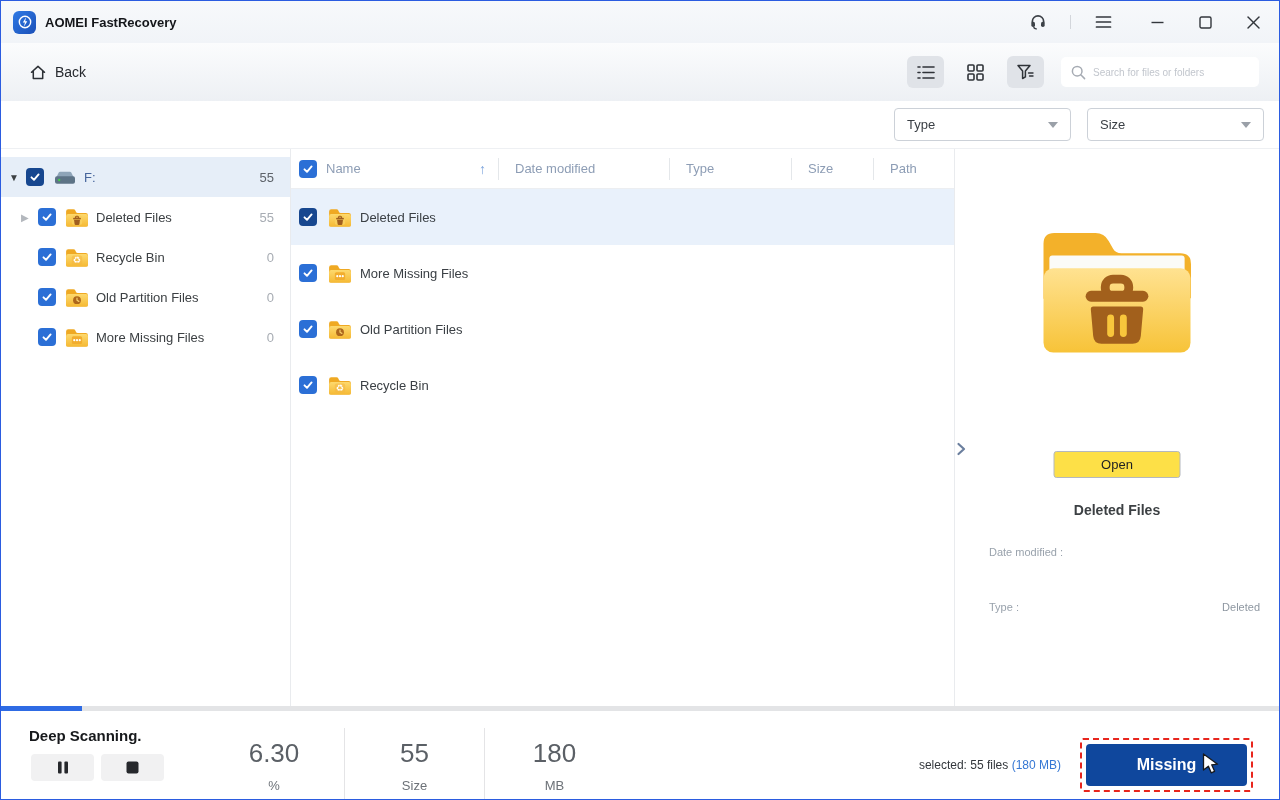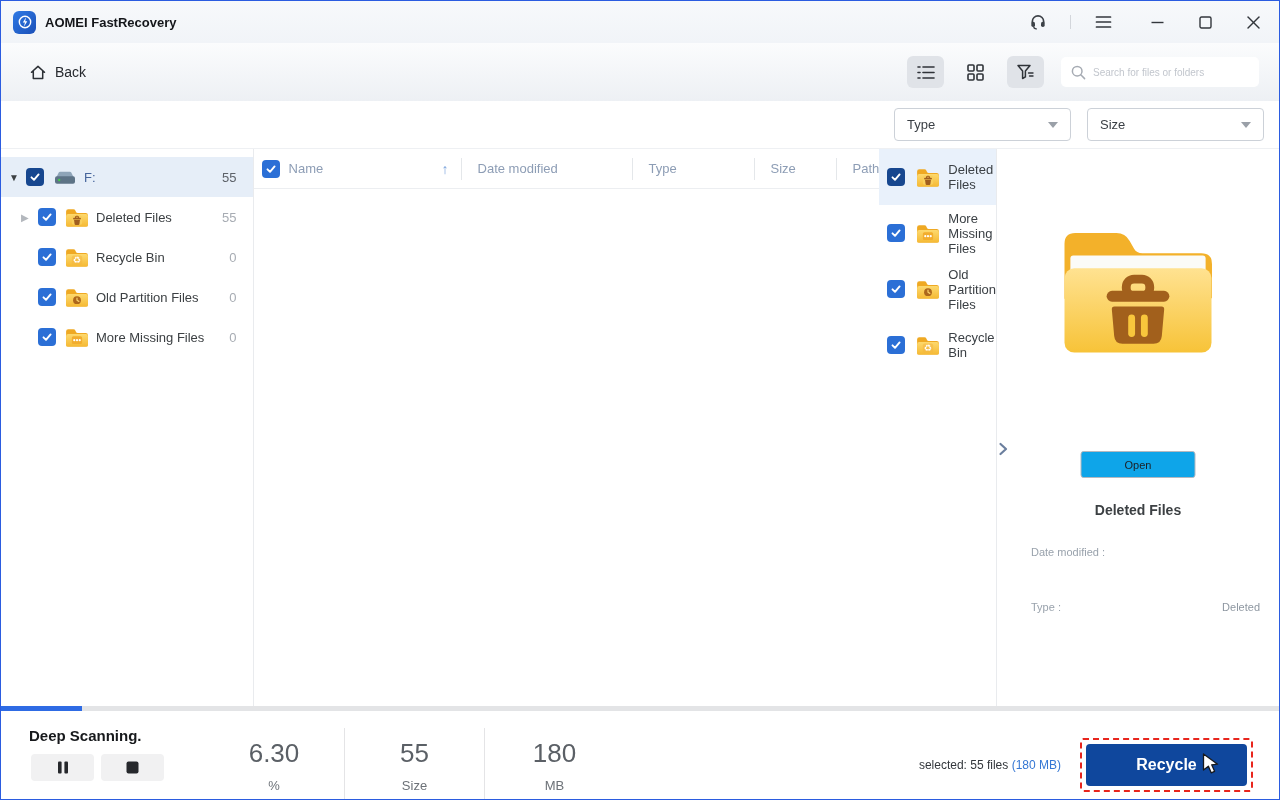--- a/index.html
+++ b/index.html
@@ -41,40 +41,40 @@
   .expander { width:17px; font-size:10px; text-align:left; color:#3c4043; flex:0 0 17px; }
   .expander.collapsed { color:#b3b7bd; }
   .cb { width:18px; height:18px; border-radius:4px; background:#2b6fd6; display:flex; align-items:center; justify-content:center; flex:0 0 18px; }
   .cb.dark { background:#17478f; }
   .ficon { width:24px; height:20px; margin-left:9px; flex:0 0 24px; }
   .slabel { font-size:13px; color:#3c4043; margin-left:7px; flex:1; white-space:nowrap; }
   .side-row.selected .slabel { color:#46659c; }
   .scount { font-size:13px; color:#a7acb3; }
   .side-row.selected .scount { color:#5d6269; }
 
-  .main-list { flex:1; display:flex; }
+  .main-list { flex:1; display:flex; flex-direction:column; }
   .list-header { height:40px; display:flex; align-items:center; border-bottom:1px solid #eceef1; padding-left:8px; }
   .hcol { display:flex; align-items:center; height:22px; font-size:13px; color:#8d9db5; }
   .hcol.c-name { width:199px; }
   .hcol.c-date { width:171px; border-left:1px solid #e4e7ea; padding-left:16px; }
   .hcol.c-type { width:122px; border-left:1px solid #e4e7ea; padding-left:16px; }
   .hcol.c-size { width:82px;  border-left:1px solid #e4e7ea; padding-left:16px; }
   .hcol.c-path { flex:1; border-left:1px solid #e4e7ea; padding-left:16px; }
   .sort-arrow { margin-left:auto; margin-right:12px; color:#7ba3dc; font-size:14px; }
   .list-rows { flex:1; }
   .file-row { height:56px; display:flex; align-items:center; padding-left:8px; }
   .file-row.selected { background:#e9f1fb; }
   .file-row .ficon { margin-left:11px; }
   .fname { font-size:13px; color:#3b4045; margin-left:8px; }
 
   
   .detail { width:325px; border-left:1px solid #e9ebee; position:relative; }
   .panel-chevron { position:absolute; left:1px; top:293px; color:#6b7f9e; }
   .folder-art { position:absolute; left:50%; transform:translateX(-50%); top:50px; }
-  .open-btn { position:absolute; left:50%; transform:translateX(-50%); top:302px; width:115px; height:27px; background:#0ea5e9; border:1px solid #b4b8bf; border-radius:3px; font-size:11px; color:#1d1f23; display:flex; align-items:center; justify-content:center; }
+  .open-btn { position:absolute; left:50%; transform:translateX(-50%); top:302px; width:127px; height:27px; background:#fde047; border:1px solid #b4b8bf; border-radius:3px; font-size:13px; color:#1d1f23; display:flex; align-items:center; justify-content:center; }
   .preview-name { position:absolute; top:353px; width:100%; text-align:center; font-size:14px; font-weight:bold; color:#3c4043; }
   .meta-row { position:absolute; left:34px; right:19px; display:flex; font-size:11px; color:#99a2ac; }
   .meta-row.m1 { top:397px; }
   .meta-row.m2 { top:452px; }
   .meta-val { margin-left:auto; color:#8e97a1; }
 
   
   .progress-strip { height:5px; background:#e3e4e6; position:relative; }
   .progress-fill { position:absolute; left:0; top:0; bottom:0; background:#2e6be4; }
   .bottombar { height:108px; background:#fff; position:relative; display:flex; align-items:center; }
@@ -452,21 +452,21 @@
     <div class="stat-unit">Size</div>
   </div>
         <div class="stat">
     <div class="stat-value">180</div>
     <div class="stat-unit">MB</div>
   </div>
       </div>
     <div class="recover-zone">
       <span class="selected-text"><span>selected: 55 files</span> <span class="selected-size">(180 MB)</span></span>
       <span class="recover-annotation">
-        <button class="recover-btn">Recycle</button>
+        <button class="recover-btn">Missing</button>
         <span class="cursor-icon">
           <svg width="19" height="22" viewBox="0 0 19 22">
               <path d="M1.5 1 L1.5 17 L6.4 13.2 L9.2 19.8 L12.6 18.3 L9.7 11.8 L15.6 11.2 Z" fill="#fff" stroke="#17191c" stroke-width="1.3" stroke-linejoin="round"></path>
             </svg>
         </span>
       </span>
     </div>
   </div>
 
 </div>

